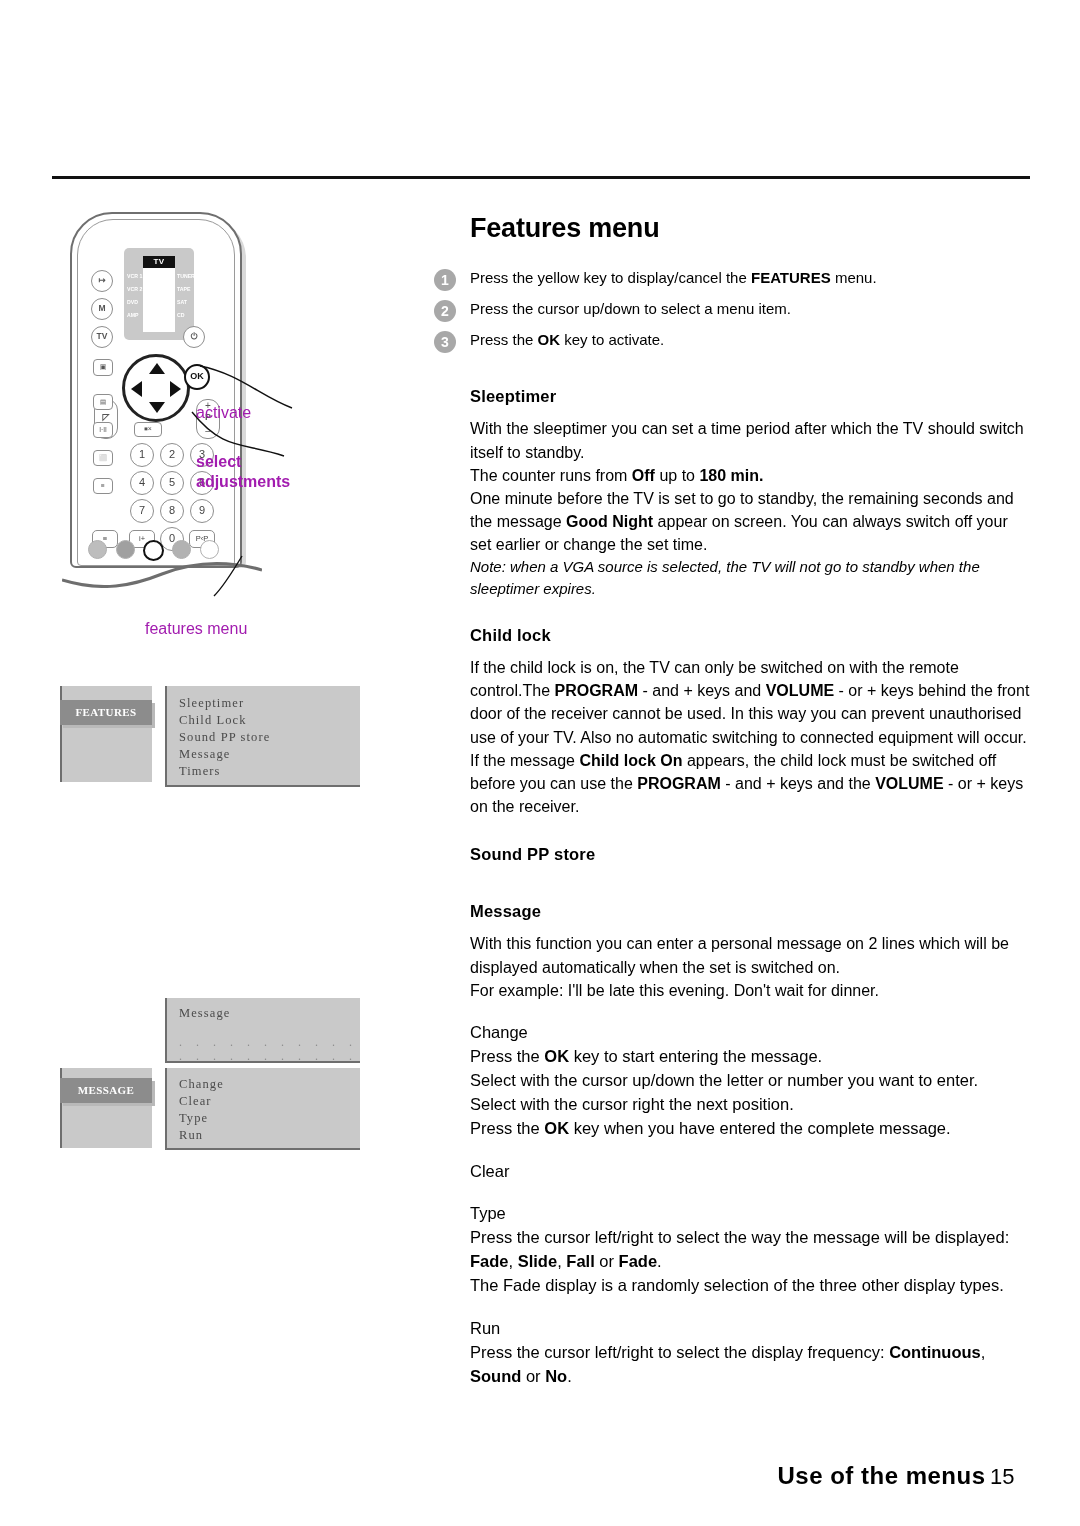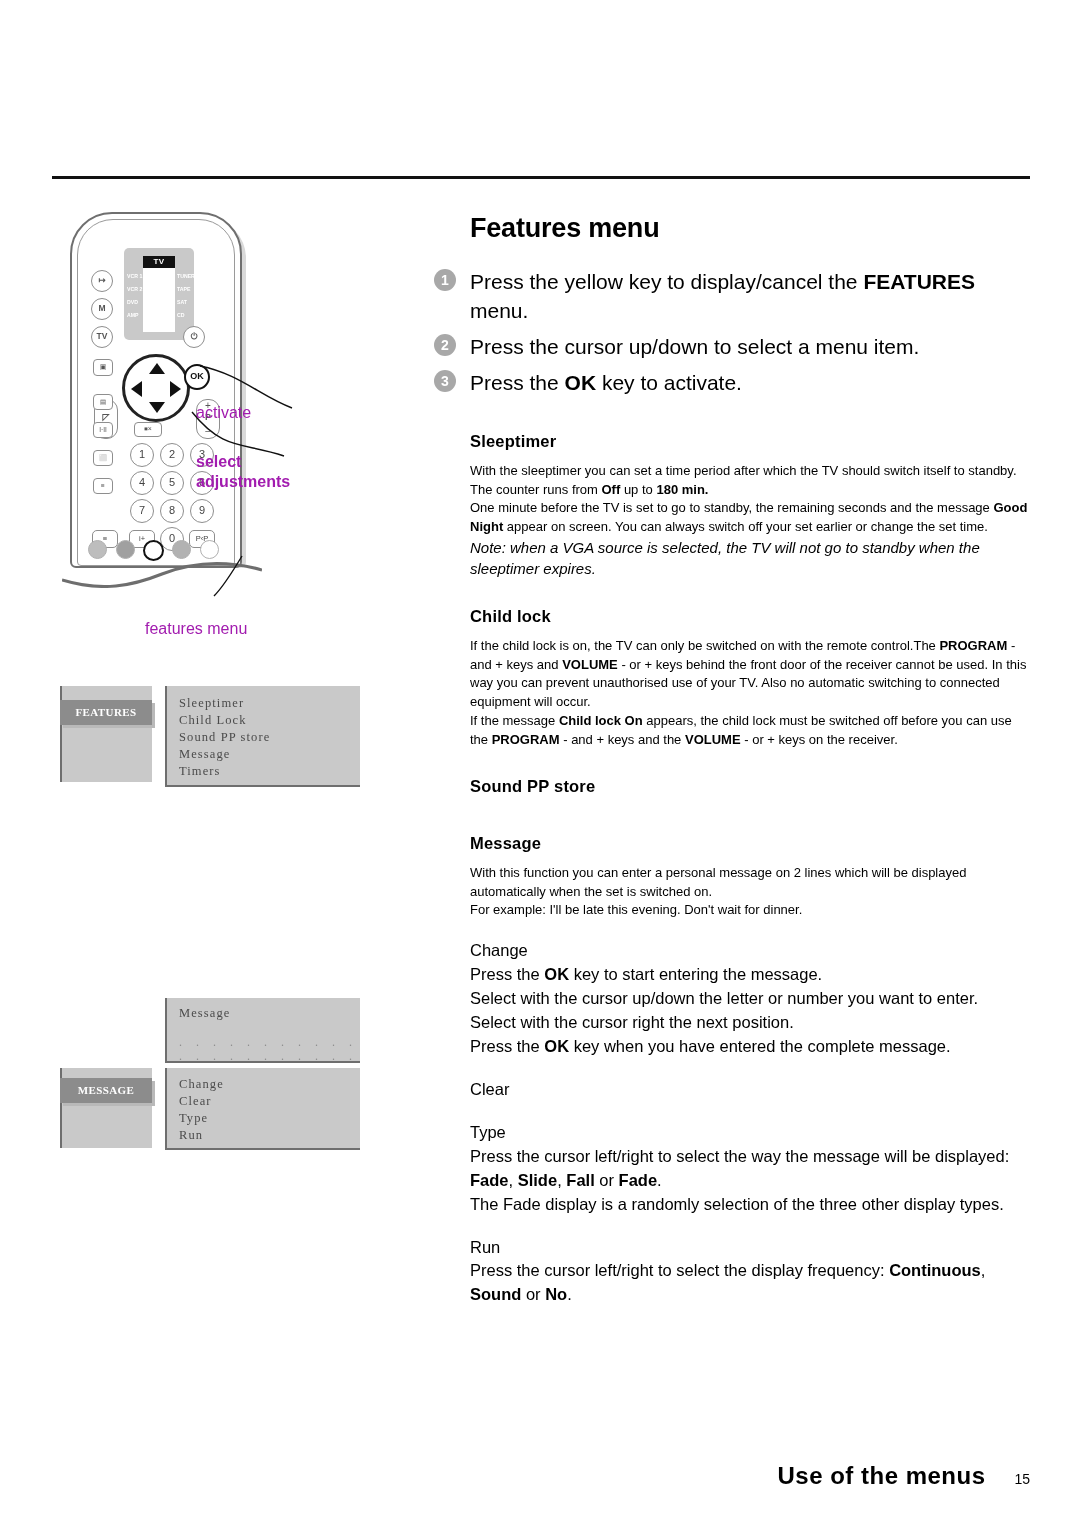--- a/index.html
+++ b/index.html
@@ -19,34 +19,34 @@
     font-size:27px;font-weight:bold;letter-spacing:-0.2px;margin:0 0 26px 0;
     line-height:1.05;
   }
   .steps{margin:0 0 34px 0;}
   .step{display:flex;align-items:flex-start;margin-bottom:8px;}
   .bullet{
     width:22px;height:22px;border-radius:50%;background:#a8a8a8;color:#fff;
     font-size:14px;font-weight:bold;line-height:22px;text-align:center;
     flex:0 0 22px;margin-left:-36px;margin-top:1px;
   }
-  .step-text{font-size:21px;line-height:1.35;margin-left:14px;}
+  .step-text{font-size:15px;line-height:1.35;margin-left:14px;}
 
   h2.sec{font-size:16.5px;font-weight:bold;margin:0 0 11px 0;letter-spacing:.2px;}
-  p.body{font-size:13px;line-height:1.45;margin:0;}
+  p.body{font-size:16px;line-height:1.45;margin:0;}
   p.note{font-size:15px;line-height:1.42;font-style:italic;margin:0;}
   .gap-lg{height:27px;}
   .gap-md{height:19px;}
   .sub{font-size:16.5px;line-height:1.45;margin:0;}
   b{font-weight:bold;}
 
   
   .footer{position:absolute;left:0;top:1462px;width:1030px;text-align:right;}
   .footer .ftitle{font-size:24px;font-weight:bold;letter-spacing:.5px;display:inline-block;}
-  .footer .fpage{font-size:14px;display:inline-block;width:40px;text-align:right;}
+  .footer .fpage{font-size:22px;display:inline-block;width:40px;text-align:left;}
 
   
   .remote-wrap{position:absolute;left:62px;top:206px;width:320px;height:400px;}
   .rc-shadow{
     position:absolute;left:14px;top:12px;width:170px;height:350px;
     background:#d9d9d9;border-radius:40px 40px 6px 6px;
   }
   .rc-body{
     position:absolute;left:8px;top:6px;width:168px;height:352px;
     background:#fff;border:2.5px solid #6f6f6f;border-radius:42px 42px 6px 6px;

